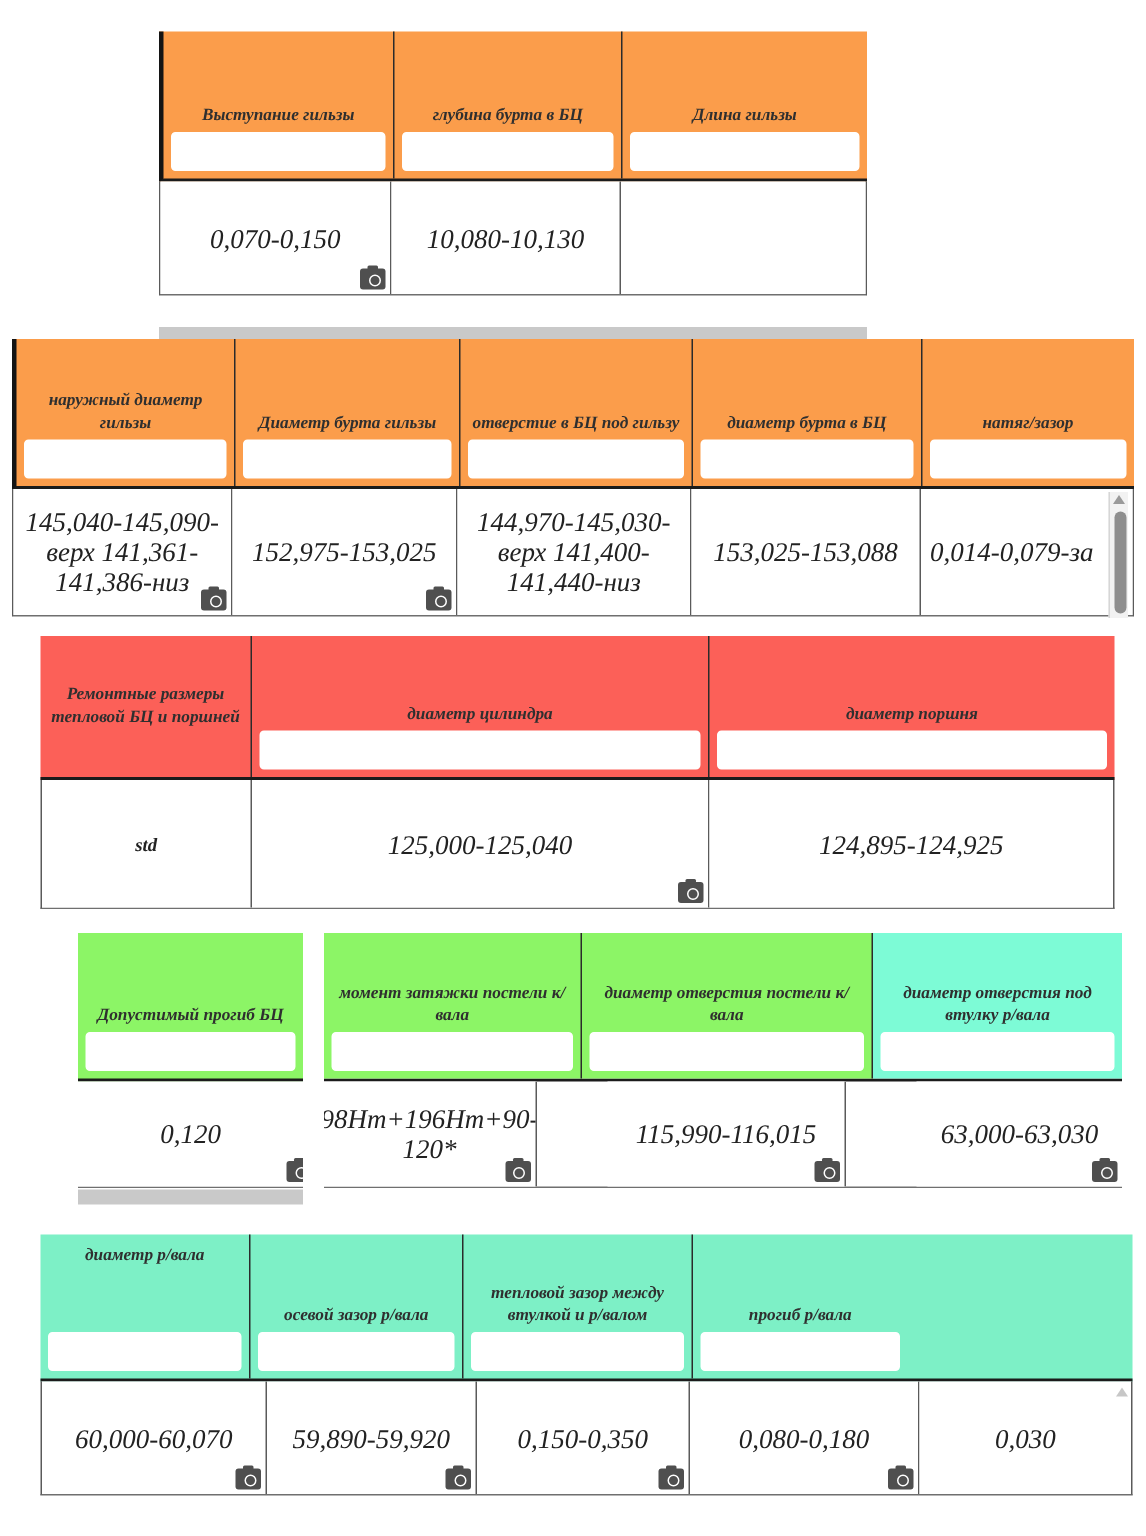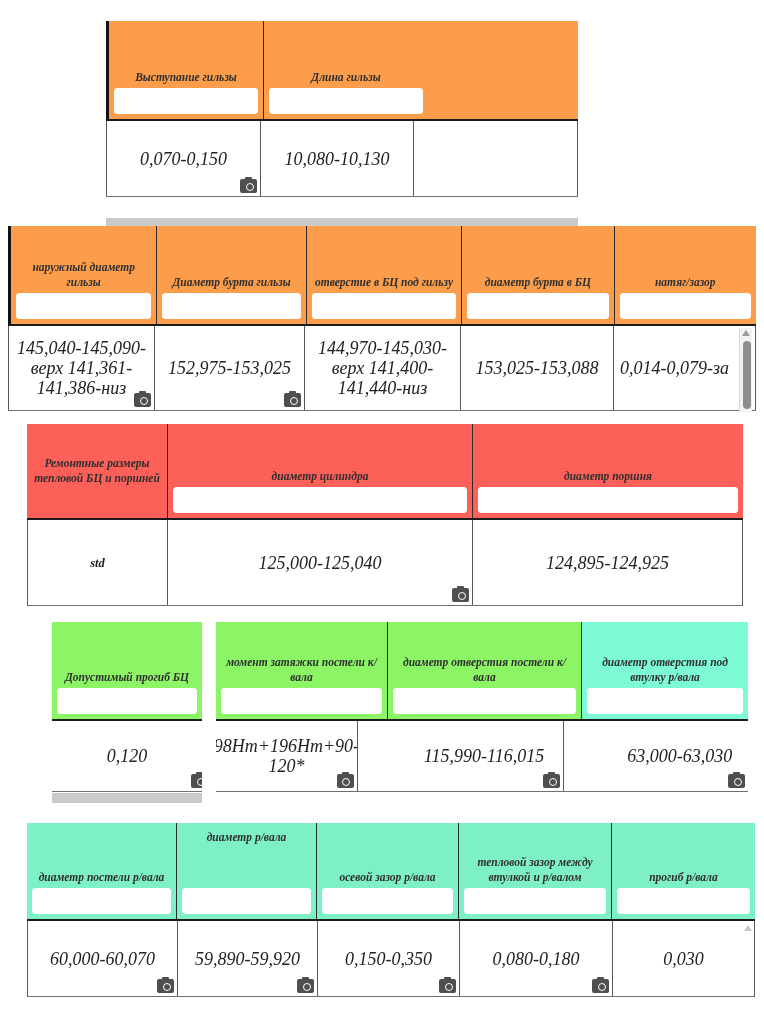--- a/index.html
+++ b/index.html
@@ -137,20 +137,24 @@
 <body>
 
 <div class="page">
 
   <div class="tbl" style="left:106px; top:21px; width:472px;">
     <div class="hdr-row hdr-band lead-edge" style="background:#fb9d4b; height:100px;">
       <div class="hcell" style="width:155px;">
         <div class="htext">Выступание гильзы</div>
         <div class="inp"></div>
       </div>
+      <div class="hcell" style="width:153px;">
+        <div class="htext">глубина бурта в БЦ</div>
+        <div class="inp"></div>
+      </div>
       <div class="hcell" style="width:164px;">
         <div class="htext">Длина гильзы</div>
         <div class="inp"></div>
       </div>
     </div>
     <div class="body-row body-band" style="height:76px;">
       <div class="bcell" style="width:154px;">
         <span>0,070-0,150</span>
         <span class="cam"></span>
       </div>
@@ -286,24 +290,20 @@
       </div>
       <div class="bcell" style="width:166px; border-right:none;">
         <span>63,000-63,030</span>
         <span class="cam"></span>
       </div>
     </div>
   </div>
 
   <div class="tbl" style="left:27px; top:823px; width:728px;">
     <div class="hdr-row hdr-band" style="background:#7df0c6; height:98px;">
-      <div class="hcell" style="width:150px;">
-        <div class="htext">диаметр постели р/вала</div>
-        <div class="inp"></div>
-      </div>
       <div class="hcell" style="width:140px;gap:40px;">
         <div class="htext">диаметр р/вала</div>
         <div class="inp"></div>
       </div>
       <div class="hcell" style="width:142px;">
         <div class="htext">осевой зазор р/вала</div>
         <div class="inp"></div>
       </div>
       <div class="hcell" style="width:153px;">
         <div class="htext">тепловой зазор между втулкой и р/валом</div>

